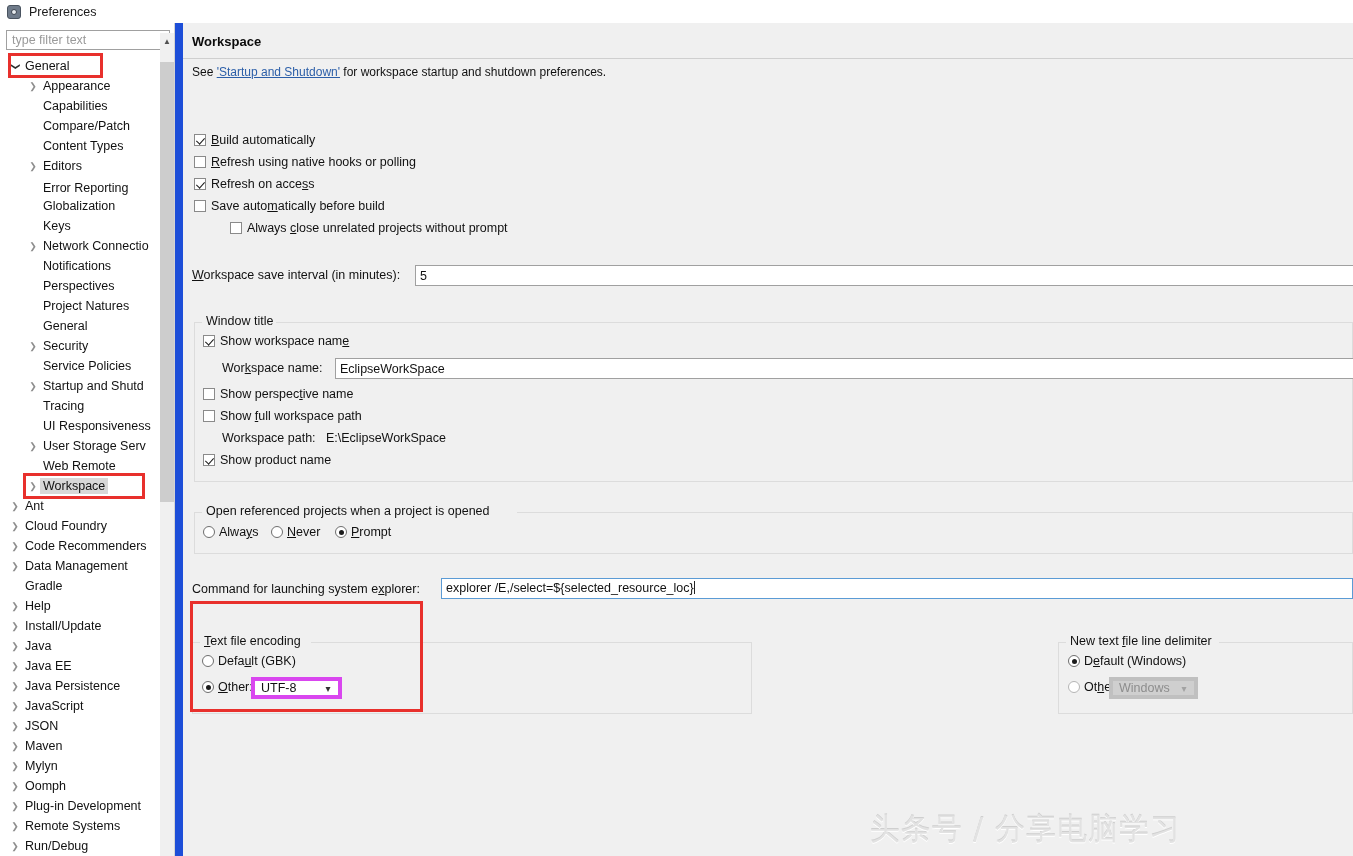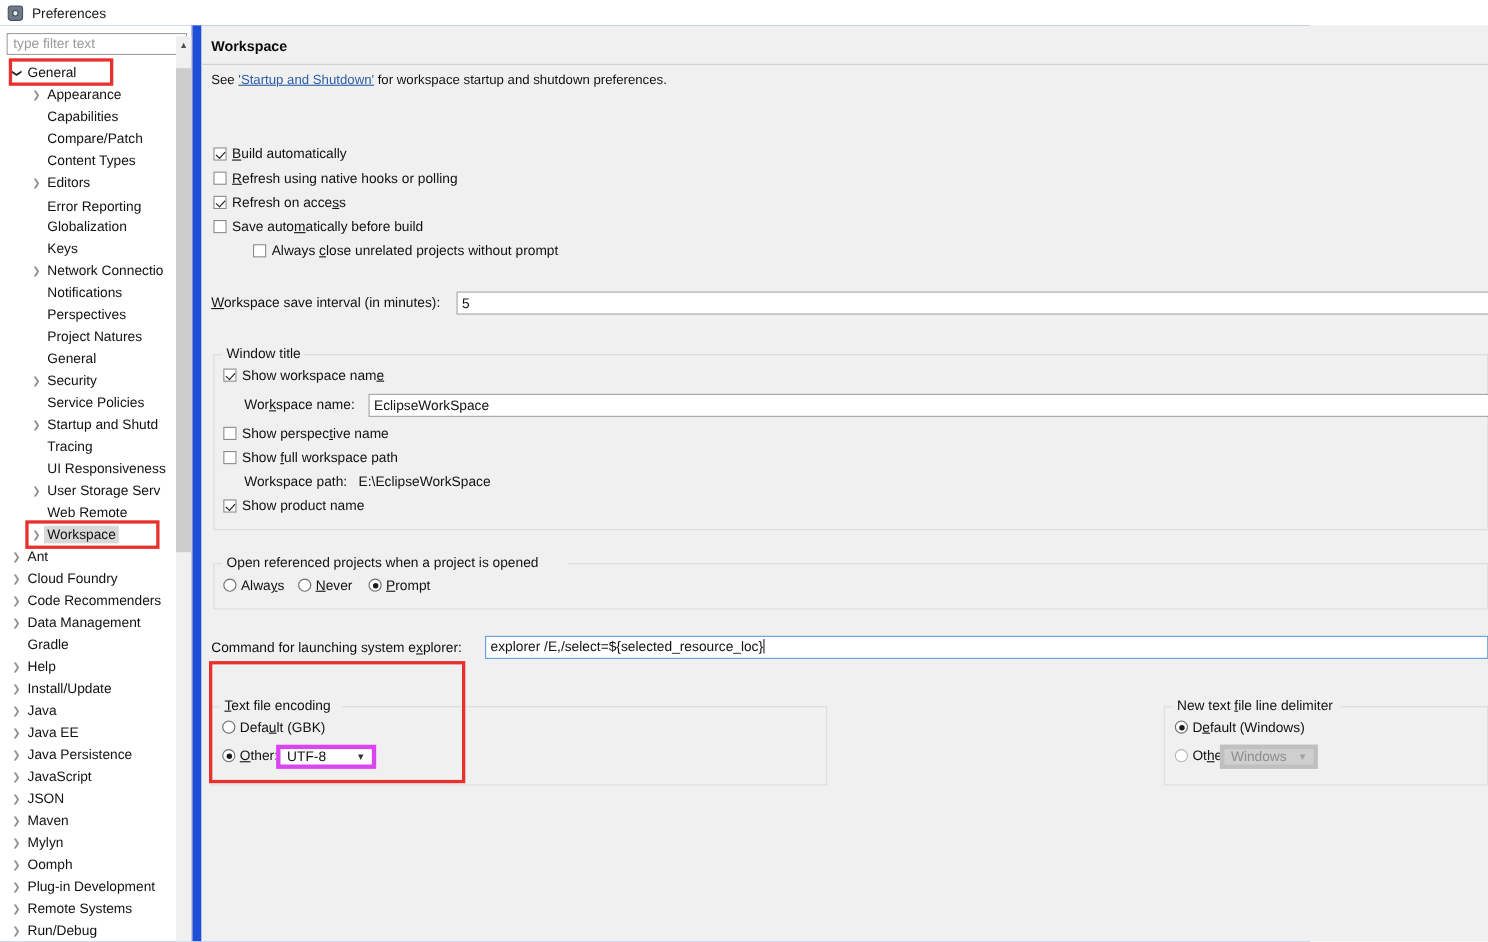--- a/index.html
+++ b/index.html
@@ -562,14 +562,15 @@
         <span class="chev">▾</span>
       </div>
     </div>
 
   </div>
 
   <div class="annot" style="left:8px;  top:53px;  width:95px;  height:25px;"></div>
   <div class="annot" style="left:23px; top:473px; width:122px; height:26px;"></div>
   <div class="annot" style="left:190px;top:601px; width:233px; height:111px;"></div>
 
+  <div class="watermark">头条号 / 分享电脑学习</div>
 
 </div>
 
 </body></html>

